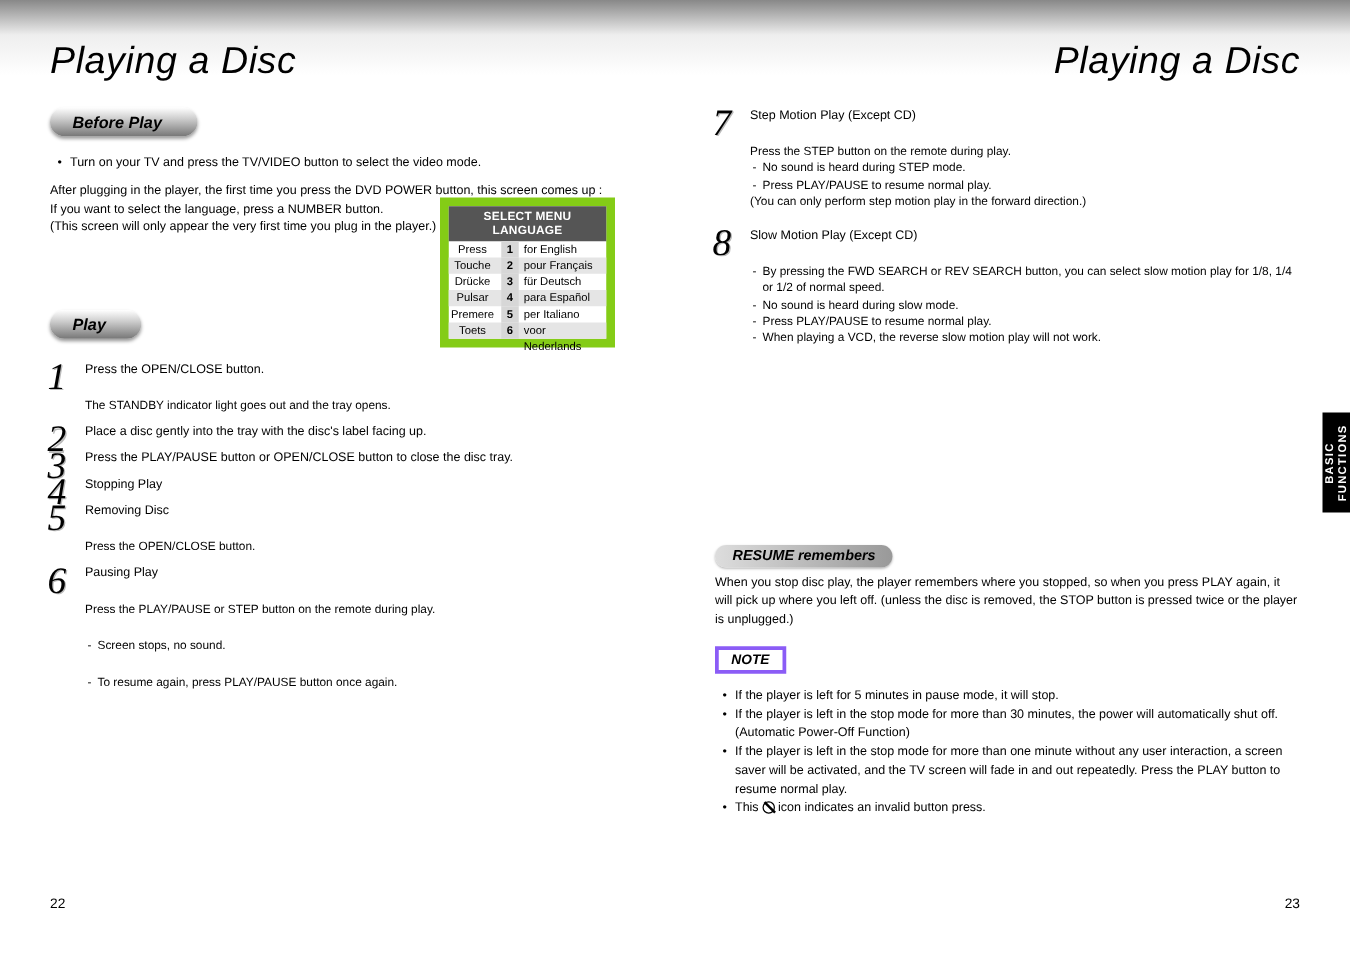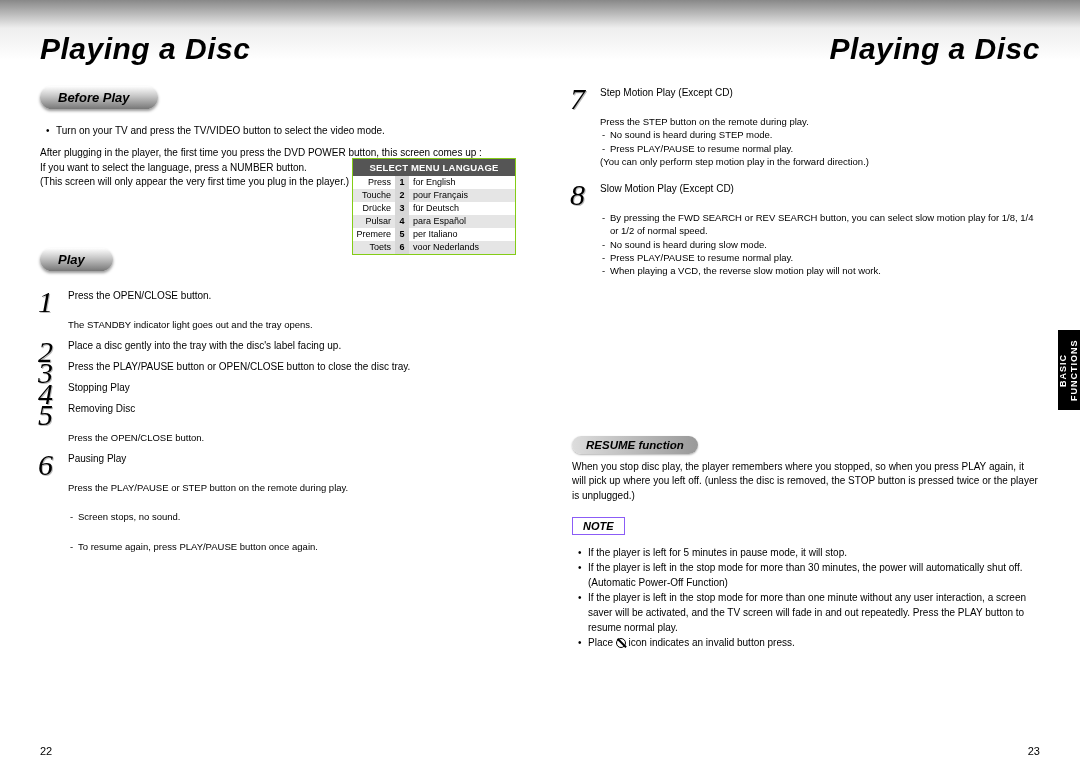--- a/index.html
+++ b/index.html
@@ -16,21 +16,21 @@
     top: 0;
     width: 540px;
     height: 765px;
     padding: 32px 32px 20px 40px;
   }
   .page-left { left: 0; }
   .page-right { left: 540px; padding-left: 32px; padding-right: 40px; }
   h1.title {
     font-family: "Arial Black", Arial, sans-serif;
     font-size: 30px;
-    font-weight: 700;
+    font-weight: 400;
     font-style: italic;
     letter-spacing: 0.5px;
     margin-bottom: 20px;
     color: #000;
   }
   .page-right h1.title { text-align: right; }
   .pill {
     display: inline-block;
     padding: 4px 28px 4px 18px;
     border-radius: 999px;
@@ -41,36 +41,36 @@
     font-size: 13px;
     color: #000;
     margin-bottom: 10px;
   }
   ul.bul { list-style: none; margin: 4px 0 8px 6px; }
   ul.bul li { font-size: 10px; line-height: 1.5; padding-left: 10px; position: relative; }
   ul.bul li::before { content: "•"; position: absolute; left: 0; top: 0; }
   .body-sm { font-size: 10px; line-height: 1.45; }
   .lang-box {
     position: absolute;
-    width: 164px;
-    border: 1px solid #84cc16;
+    width: 140px;
+    border: 7px solid #84cc16;
     background: #fff;
     font-size: 9px;
   }
   .lang-head {
     background: #555;
     color: #fff;
     font-weight: bold;
     font-size: 9.5px;
     text-align: center;
     padding: 3px 2px;
     letter-spacing: 0.2px;
   }
   .lang-row { display: flex; height: 13px; line-height: 13px; }
-  .lang-row .c1 { width: 42px; text-align: right; padding-right: 4px; }
+  .lang-row .c1 { width: 42px; text-align: center; padding-right: 4px; }
   .lang-row .c2 { width: 14px; text-align: center; background:#d7d7d7; font-weight:bold; }
   .lang-row .c3 { flex:1; padding-left: 4px; }
   .lang-row.alt { background: #e5e5e5; }
   .step { position: relative; margin: 8px 0 8px 0; padding-left: 28px; }
   .step-n {
     position: absolute; left: -2px; top: -4px;
     font-family: "Times New Roman", serif;
     font-size: 30px; font-style: italic; font-weight: 400;
     color: #000; text-shadow: 1px 1px 0 #bbb;
   }
@@ -83,28 +83,28 @@
     padding: 3px 14px;
     background: linear-gradient(to right, #ddd 0%, #bbb 50%, #999 100%);
     border-radius: 999px;
     font-weight: bold; font-style: italic; font-size: 11.5px;
     margin: 20px 0 6px;
     box-shadow: 0 1px 2px rgba(0,0,0,0.3);
     color:#000;
   }
   .note-tag {
     display: inline-block;
-    border: 1px solid #8b5cf6;
+    border: 3px solid #8b5cf6;
     padding: 2px 10px;
     font-weight: bold; font-style: italic; font-size: 11px;
     background: #fff;
     margin: 14px 0 6px;
     color:#000;
   }
-  .pnum { position: absolute; bottom: 8px; font-size: 11px; }
+  .pnum { position: absolute; bottom: 36px; font-size: 11px; }
   .pnum.l { left: 40px; }
   .pnum.r { right: 40px; }
   .sidetab {
     position: absolute; right: 0; top: 330px;
     width: 22px; height: 80px;
     background: #000; color: #fff;
     font-size: 9px; font-weight: bold;
     display: flex; align-items: center; justify-content: center;
     writing-mode: vertical-rl; transform: rotate(180deg);
     letter-spacing: 1px; line-height: 1.2; text-align:center;
@@ -221,30 +221,30 @@
     <div class="step-body" id="s8body">
         <div class="step-body-li">By pressing the FWD SEARCH or REV SEARCH button, you can select slow motion play for 1/8, 1/4 or 1/2 of normal speed.</div>
         <div class="step-body-li">No sound is heard during slow mode.</div>
         <div class="step-body-li">Press PLAY/PAUSE to resume normal play.</div>
         <div class="step-body-li">When playing a VCD, the reverse slow motion play will not work.</div>
       </div>
   </div>
 
   <div style="height:130px"></div>
 
-  <div class="subhead">RESUME function</div>
+  <div class="subhead">RESUME remembers</div>
   <p class="body-sm">When you stop disc play, the player remembers where you stopped, so when you press PLAY again, it will pick up where you left off. (unless the disc is removed, the STOP button is pressed twice or the player is unplugged.)</p>
 
   <div class="note-tag">NOTE</div>
   <ul class="bul">
     <li>If the player is left for 5 minutes in pause mode, it will stop.</li>
     <li>If the player is left in the stop mode for more than 30 minutes, the power will automatically shut off. (Automatic Power-Off Function)</li>
     <li>If the player is left in the stop mode for more than one minute without any user interaction, a screen saver will be activated, and the TV screen will fade in and out repeatedly. Press the PLAY button to resume normal play.</li>
     <li>
-      <span>Place </span>
+      <span>This </span>
       <span class="prohibit"></span>
       <span> icon indicates an invalid button press.</span>
     </li>
   </ul>
 
   <div class="pnum r">23</div>
 </div>
 
 <div class="sidetab">BASIC FUNCTIONS</div>
 

